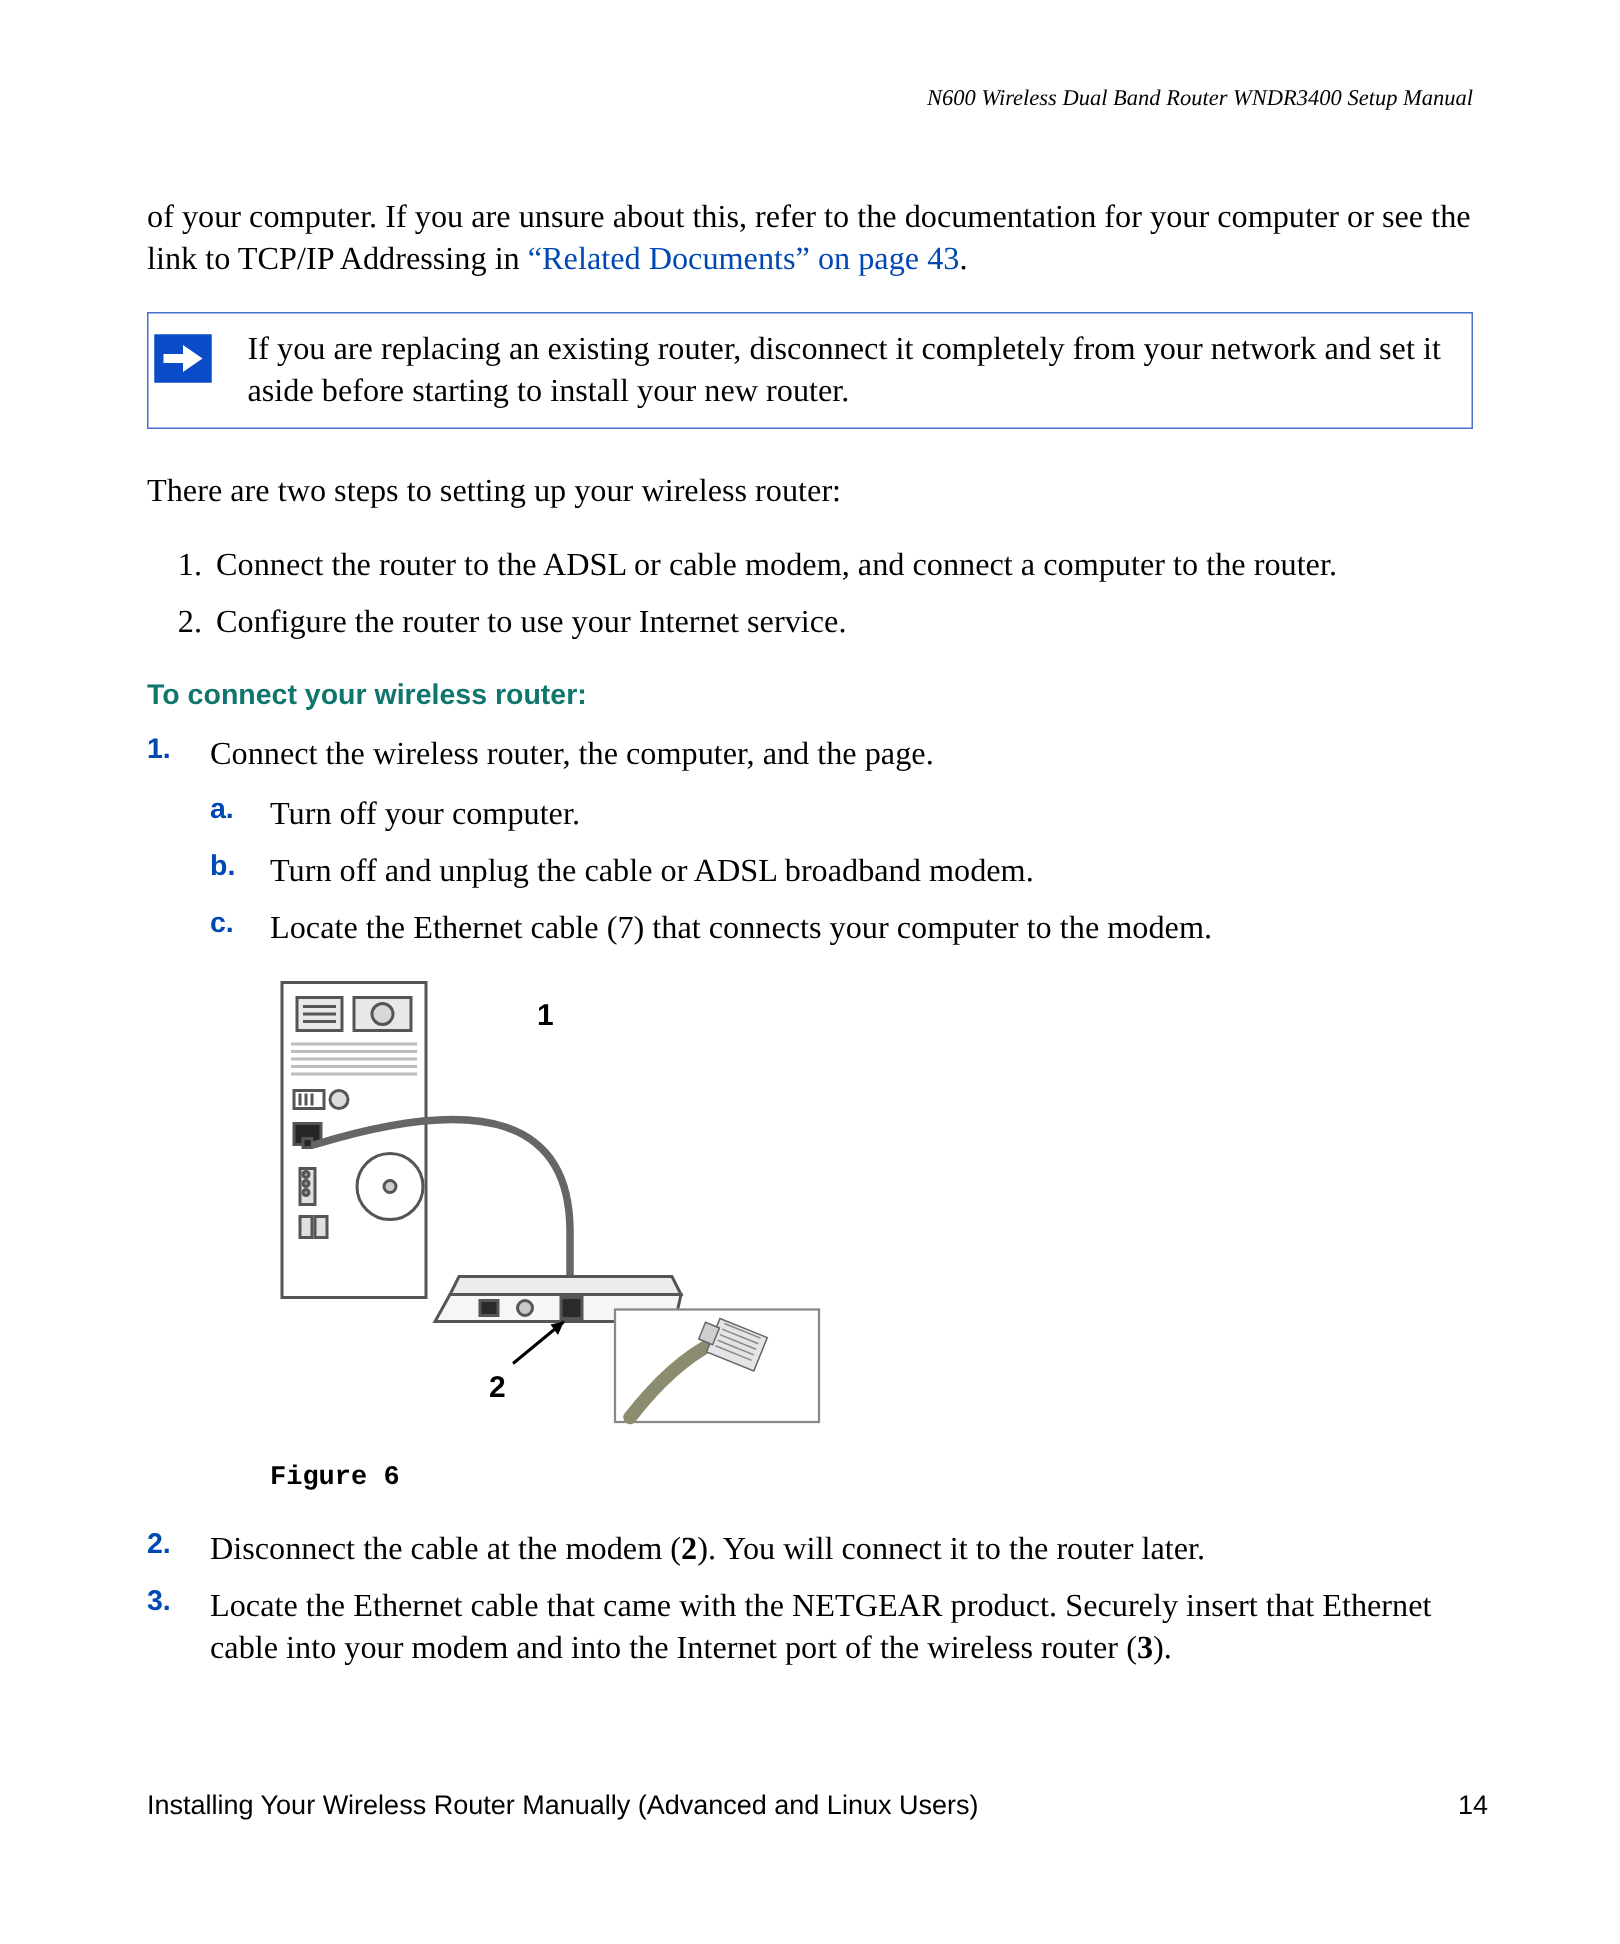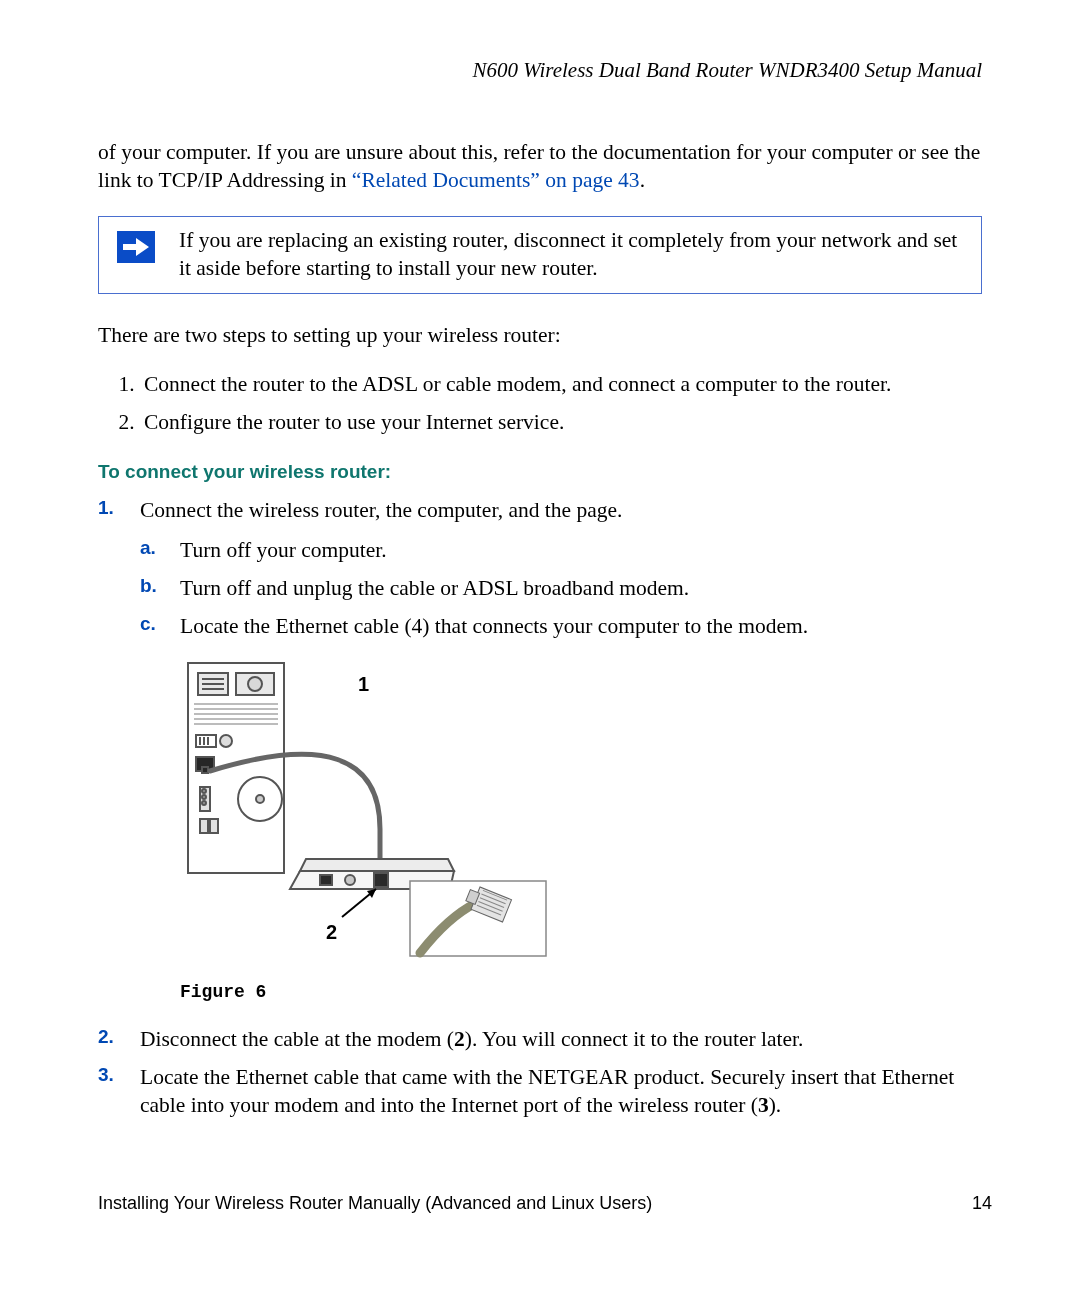--- a/index.html
+++ b/index.html
@@ -12,38 +12,38 @@
     width: 1080px;
     height: 1296px;
     position: relative;
     font-family: "Times New Roman", Times, serif;
     color: #000;
     box-sizing: border-box;
     padding: 58px 98px 0 98px;
   }
   .header {
     font-style: italic;
-    font-size: 21px;
+    font-size: 15px;
     text-align: right;
     margin-bottom: 56px;
     white-space: nowrap;
   }
   .body-para {
     font-size: 21.5px;
     line-height: 1.28;
     margin: 0 0 22px 0;
   }
   .link {
     color: #0048b3;
   }
   .note-box {
     border: 1px solid #4a6fcf;
     display: flex;
     align-items: flex-start;
-    padding: 10px 12px 10px 18px;
+    padding: 10px 12px 10px 4px;
     margin: 0 0 28px 0;
   }
   .note-icon {
     width: 34px;
     height: 28px;
     border: 2px solid #0a4cc7;
     background: #0a4cc7;
     position: relative;
     flex: 0 0 34px;
     margin-right: 24px;
@@ -188,21 +188,21 @@
   </ol>
 
   <div class="sub-heading">To connect your wireless router:</div>
 
   <ol class="ol-bold">
     <li>
       <span class="li-text">Connect the wireless router, the computer, and the page.</span>
       <ol class="ol-alpha">
         <li><span class="li-text">Turn off your computer.</span></li>
         <li><span class="li-text">Turn off and unplug the cable or ADSL broadband modem.</span></li>
-        <li><span class="li-text">Locate the Ethernet cable (4) that connects your computer to the modem.</span></li>
+        <li><span class="li-text">Locate the Ethernet cable (7) that connects your computer to the modem.</span></li>
       </ol>
 
       <div class="figure-wrap">
         <svg width="370" height="300" viewBox="0 0 370 300">
 
           <g stroke="#555" fill="#f4f4f4" stroke-width="2">
             <rect x="8" y="4" width="96" height="210" fill="#ffffff"></rect>
 
             <rect x="18" y="14" width="30" height="22" fill="#e8e8e8"></rect>
             <line x1="22" y1="20" x2="44" y2="20"></line>

